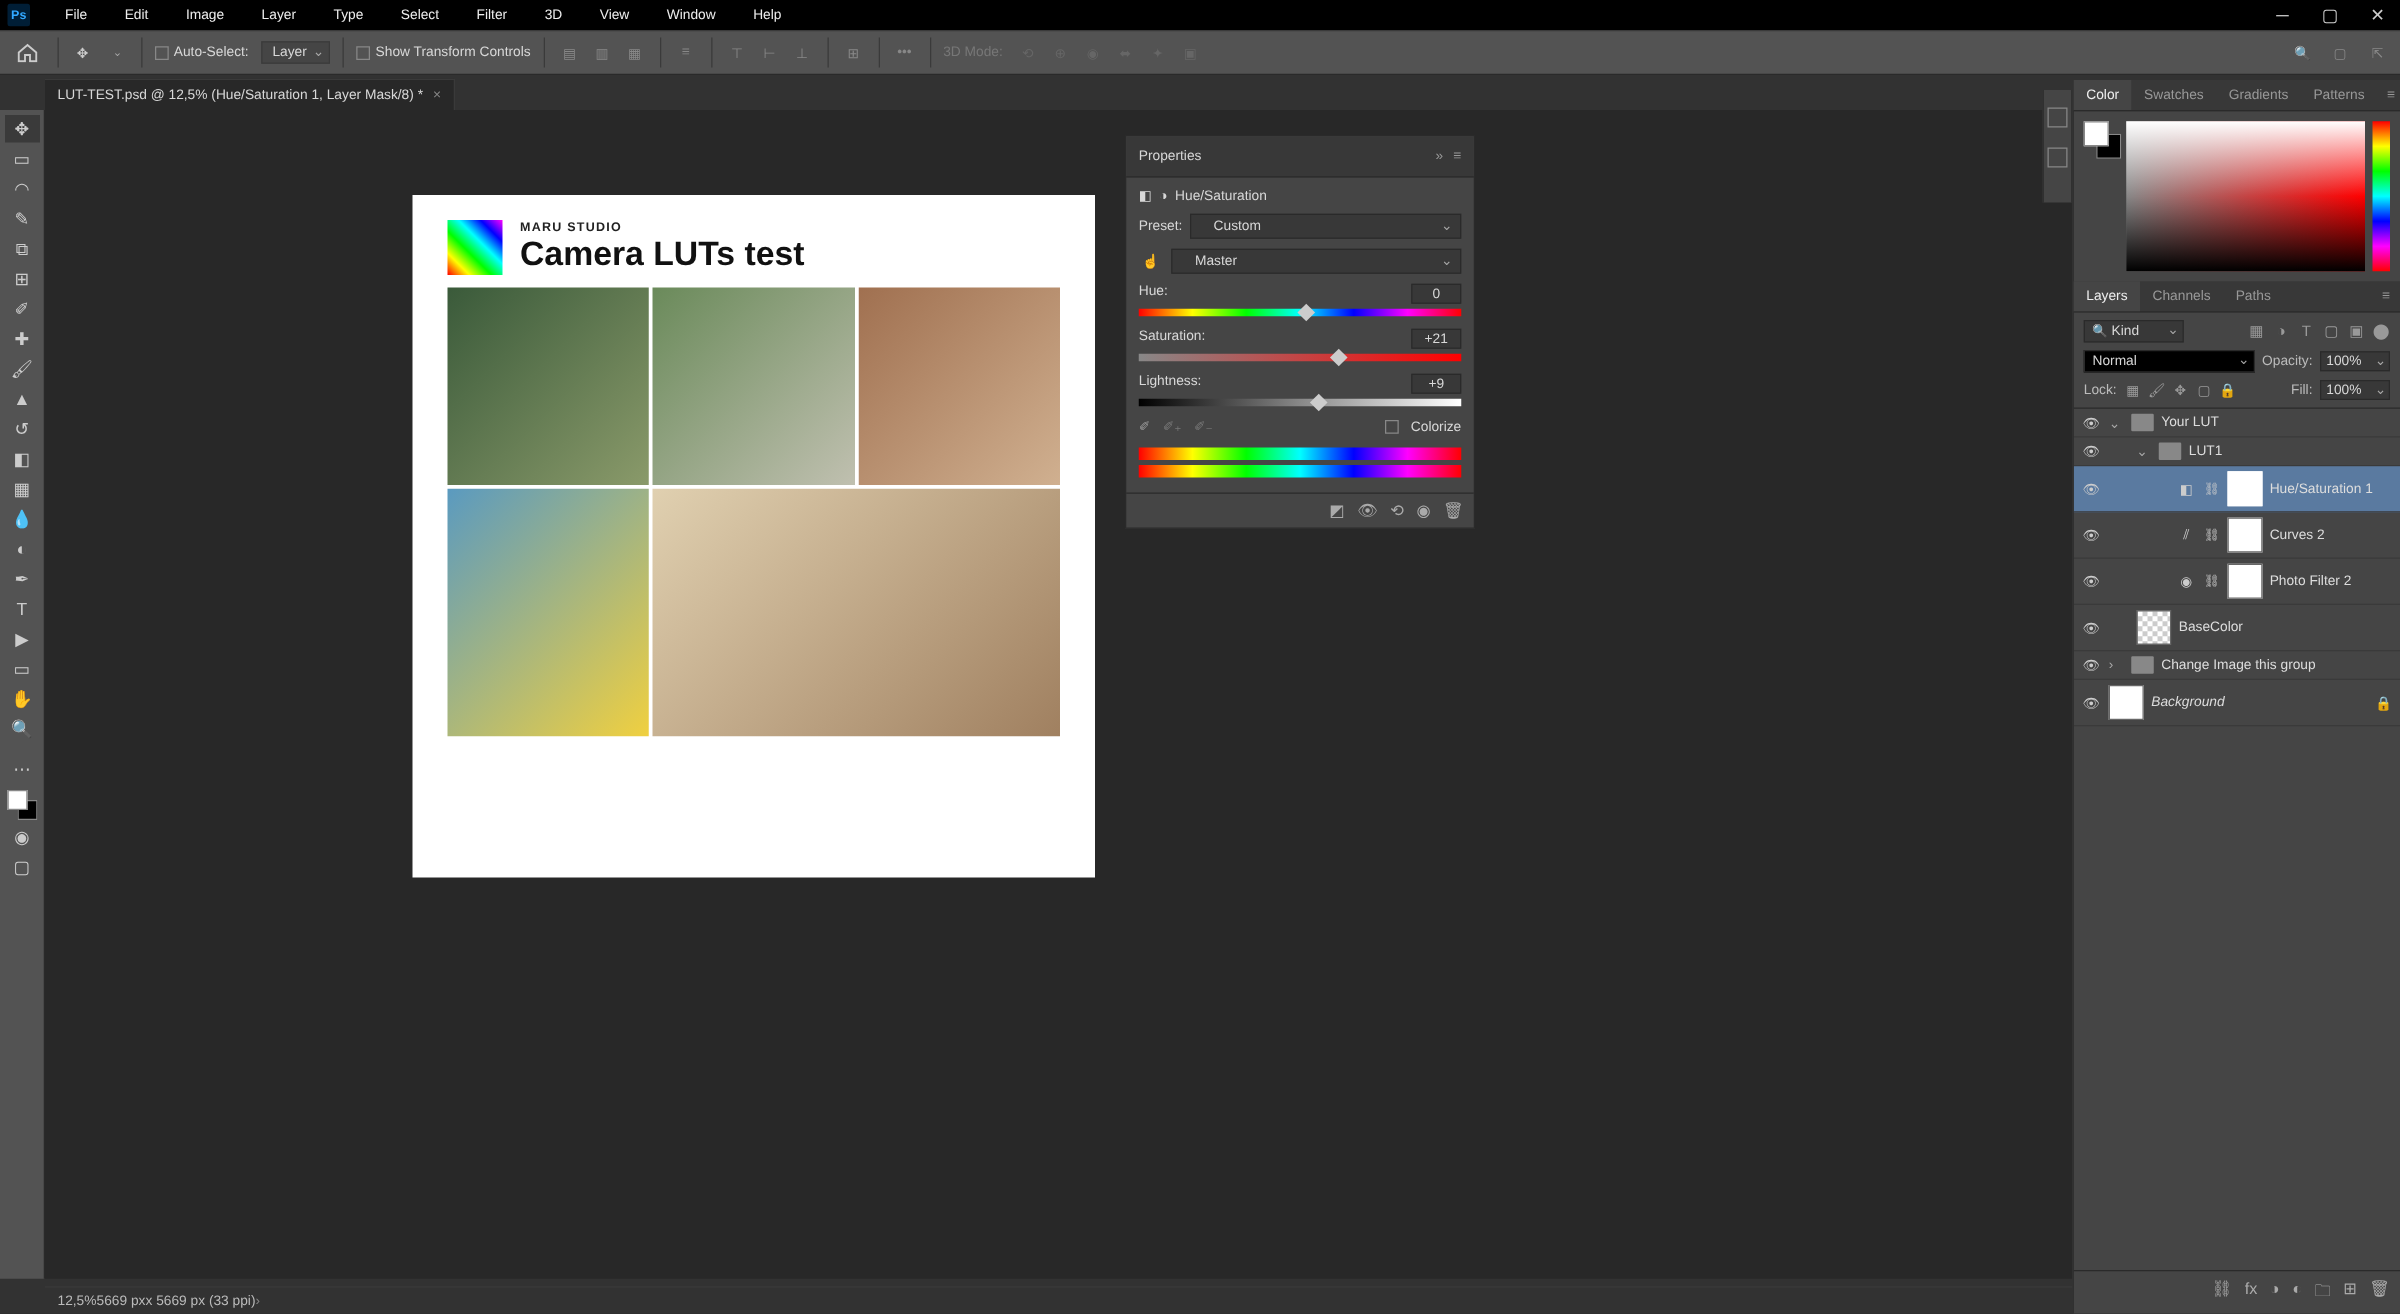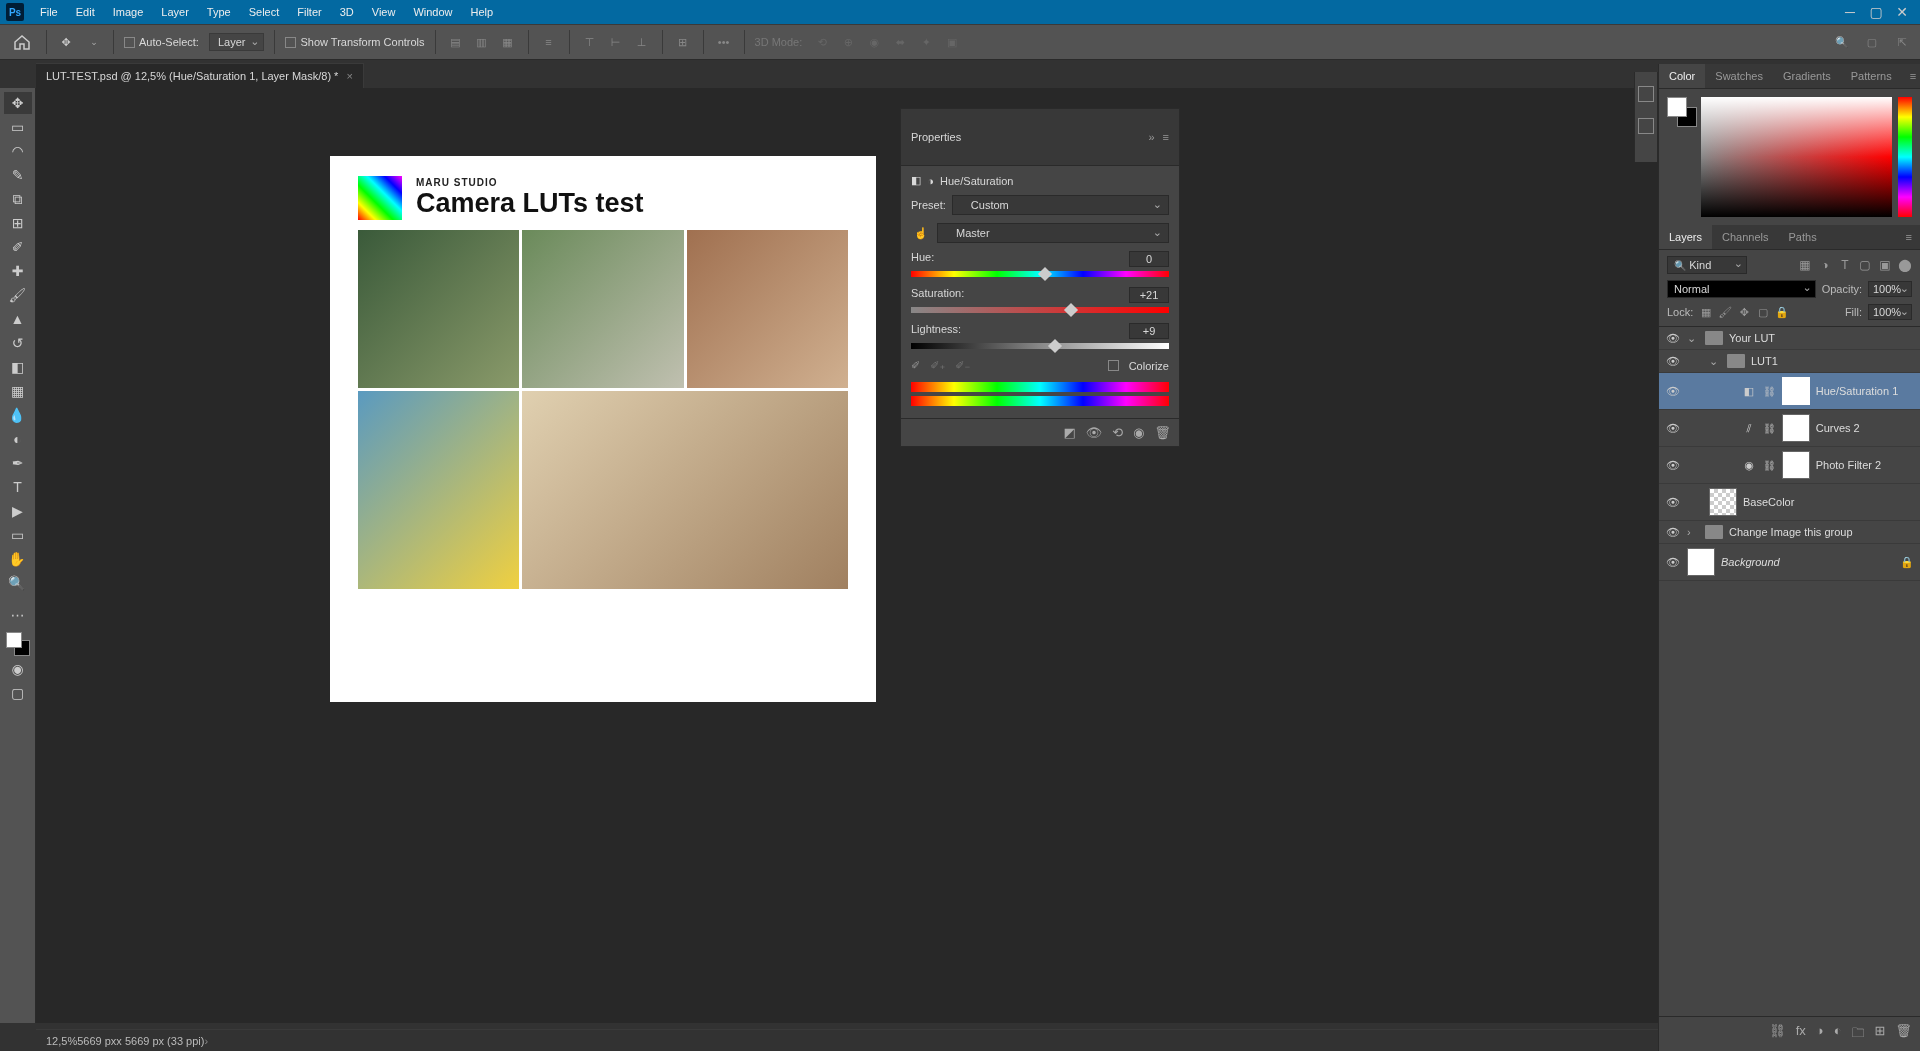--- a/index.html
+++ b/index.html
@@ -1,19 +1,19 @@
 <!DOCTYPE html>
 <html><head>
 <meta charset="utf-8">
 <style>
 * { margin: 0; padding: 0; box-sizing: border-box; font-family: "Segoe UI", Tahoma, sans-serif; user-select: none; }
 body { background: #323232; color: #d8d8d8; font-size: 11px; overflow: hidden; width: 1920px; height: 1051px; position: relative; }
 
 
-.menubar { height: 24px; background: #0369a1; display: flex; align-items: center; padding: 0 6px; gap: 2px; }
+.menubar { height: 24px; background: #000000; display: flex; align-items: center; padding: 0 6px; gap: 14px; }
 .menubar .ps-logo { width: 18px; height: 18px; background: #001e36; color: #31a8ff; font-weight: bold; font-size: 10px; display: flex; align-items: center; justify-content: center; border-radius: 2px; margin-right: 6px; }
 .menubar .menu-item { padding: 4px 8px; color: #eee; cursor: default; }
 .menubar .spacer { flex: 1; }
 .menubar .win-btn { width: 24px; height: 20px; display: flex; align-items: center; justify-content: center; color: #ccc; font-size: 14px; }
 
 
 .optionsbar { height: 36px; background: #535353; border-top: 1px solid #3a3a3a; border-bottom: 1px solid #2a2a2a; display: flex; align-items: center; padding: 0 8px; gap: 10px; }
 .optionsbar .home { width: 28px; height: 24px; display: flex; align-items: center; justify-content: center; }
 .optionsbar .opt-icon { width: 18px; height: 18px; display: flex; align-items: center; justify-content: center; color: #ccc; }
 .optionsbar .divider { width: 1px; height: 24px; background: #3a3a3a; }
@@ -50,21 +50,21 @@
 .toolbar { position: absolute; left: 0; top: 88px; width: 36px; bottom: 28px; background: #535353; border-right: 1px solid #2a2a2a; display: flex; flex-direction: column; align-items: center; padding-top: 4px; gap: 2px; }
 .toolbar .tool { width: 28px; height: 22px; display: flex; align-items: center; justify-content: center; color: #ccc; font-size: 14px; }
 .toolbar .tool.active { background: #3a3a3a; }
 .toolbar .tool-sep { height: 6px; }
 .toolbar .swatches { width: 24px; height: 24px; position: relative; margin-top: 4px; }
 .toolbar .swatches .fg { width: 16px; height: 16px; background: #fff; border: 1px solid #888; position: absolute; top: 0; left: 0; }
 .toolbar .swatches .bg { width: 16px; height: 16px; background: #000; border: 1px solid #888; position: absolute; bottom: 0; right: 0; }
 
 
 .properties { position: absolute; left: 900px; top: 108px; width: 280px; background: #454545; border: 1px solid #2a2a2a; }
-.properties .panel-header { background: #383838; padding: 22px 10px; display: flex; justify-content: space-between; align-items: flex-end; border-bottom: 1px solid #2a2a2a; }
+.properties .panel-header { background: #383838; padding: 10px 10px; display: flex; justify-content: space-between; align-items: flex-end; border-bottom: 1px solid #2a2a2a; }
 .properties .panel-body { padding: 8px 10px; }
 .properties .row { display: flex; align-items: center; gap: 6px; margin-bottom: 8px; }
 .properties .label { flex: 0 0 auto; }
 .properties .sel { flex: 1; background: #383838; border: 1px solid #2a2a2a; padding: 3px 18px; position: relative; }
 .properties .sel::after { content: "⌄"; position: absolute; right: 6px; top: 2px; color: #aaa; }
 .properties .slider-row { margin-bottom: 4px; }
 .properties .slider-row .sl-head { display: flex; justify-content: space-between; }
 .properties .slider-row .sl-val { background: #383838; border: 1px solid #2a2a2a; width: 40px; text-align: center; padding: 1px 0; }
 .properties .slider-row .track { height: 6px; margin: 4px 0 10px; position: relative; }
 .properties .slider-row .track .thumb { position: absolute; top: -2px; width: 10px; height: 10px; background: #ccc; transform: rotate(45deg); }
@@ -98,21 +98,21 @@
 .layers-panel { flex: 1; display: flex; flex-direction: column; }
 .layers-controls { padding: 6px 8px; display: flex; flex-direction: column; gap: 6px; border-bottom: 1px solid #2a2a2a; }
 .layers-controls .lc-row { display: flex; align-items: center; gap: 6px; }
 .layers-controls .kind { background: #383838; border: 1px solid #2a2a2a; padding: 2px 16px 2px 6px; position: relative; flex: 0 0 80px; }
 .layers-controls .kind::after { content: "⌄"; position: absolute; right: 3px; top: 0; color: #aaa; }
 .layers-controls .filt-icons { display: flex; gap: 6px; flex: 1; justify-content: flex-end; }
 .layers-controls .filt-icons .fi { width: 14px; height: 14px; color: #999; display: flex; align-items: center; justify-content: center; font-size: 12px; }
 .layers-controls .blend { background: #000000; border: 1px solid #2a2a2a; padding: 2px 16px 2px 6px; position: relative; flex: 1; }
 .layers-controls .blend::after { content: "⌄"; position: absolute; right: 3px; top: 0; color: #aaa; }
 .layers-controls .lbl { color: #bbb; }
-.layers-controls .pct { background: #383838; border: 1px solid #2a2a2a; padding: 1px 14px 1px 4px; width: 44px; position: relative; }
+.layers-controls .pct { background: #383838; border: 1px solid #2a2a2a; padding: 1px 14px 1px 4px; width: 56px; position: relative; }
 .layers-controls .pct::after { content: "⌄"; position: absolute; right: 2px; top: 0; color: #aaa; }
 .layers-controls .lock-icons { display: flex; gap: 5px; }
 .layers-controls .lock-icons .li { width: 14px; height: 14px; display: flex; align-items: center; justify-content: center; color: #999; font-size: 11px; }
 
 .layer-tree { flex: 1; overflow-y: auto; }
 .layer-row { display: flex; align-items: center; padding: 4px 6px; gap: 6px; border-bottom: 1px solid #3a3a3a; }
 .layer-row.selected { background: #5a7aa0; }
 .layer-row .vis { width: 16px; text-align: center; color: #ccc; }
 .layer-row .chev { width: 12px; color: #aaa; }
 .layer-row .indent1 { width: 16px; }

